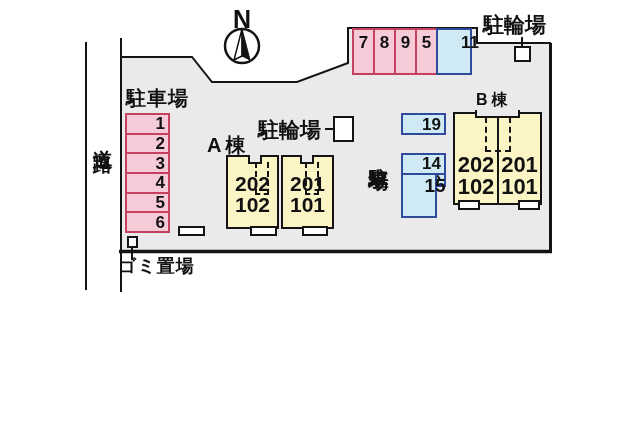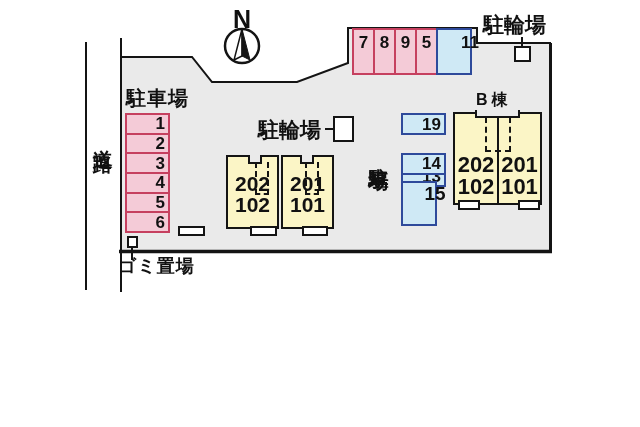--- a/index.html
+++ b/index.html
@@ -84,34 +84,35 @@
   <div class="stall pink v" style="left:352px;top:28px;width:23px;height:47px;">7</div>
   <div class="stall pink v" style="left:373px;top:28px;width:23px;height:47px;">8</div>
   <div class="stall pink v" style="left:394px;top:28px;width:23px;height:47px;">9</div>
   <div class="stall pink v" style="left:415px;top:28px;width:23px;height:47px;">5</div>
   <div class="stall blue v" style="left:436px;top:28px;width:23px;height:47px;">11</div>
 
   <div class="lbl vert" style="left:366px;top:151px;font-size:20px;letter-spacing:2px;">駐車場</div>
   <div class="stall blue h" style="left:401px;top:113px;width:45px;height:22px;">19</div>
   <div class="stall blue h" style="left:401px;top:133px;width:45px;height:22px;margin-top:32px;">13</div>
   <div class="stall blue h" style="left:401px;top:152.5px;width:45px;height:22px;">14</div>
-  <div class="stall blue v" style="left:401px;top:172.5px;width:26px;height:45px;font-size:19px;padding-top:1px;margin-top:8px;">15</div>
+  <div class="stall blue v" style="left:401px;top:172.5px;width:26px;height:45px;font-size:19px;padding-top:1px;">15</div>
 
   <div class="lbl" style="left:258px;top:116px;font-size:21px;">駐輪場</div>
   <div class="icon-line" style="left:325px;top:128px;width:9px;height:2px;"></div>
   <div class="icon-square" style="left:333px;top:116px;width:21px;height:26px;"></div>
 
   <div class="lbl" style="left:483px;top:11px;font-size:21px;">駐輪場</div>
   <div class="icon-line" style="left:521px;top:37px;width:2px;height:10px;"></div>
   <div class="icon-square" style="left:514px;top:46px;width:17px;height:16px;"></div>
 
   <div class="icon-square" style="left:127px;top:236px;width:11px;height:12px;"></div>
   <div class="icon-line" style="left:131px;top:247px;width:2px;height:13px;"></div>
   <div class="lbl" style="left:118px;top:254px;font-size:18px;letter-spacing:1px;">ゴミ置場</div>
 
+  <div class="lbl" style="left:207px;top:132px;font-size:20px;letter-spacing:4px;">A棟</div>
 
   <div class="unit" style="left:226px;top:155px;width:53px;height:74px;">
     <div class="notch" style="left:20px;width:14px;"></div>
     <div class="stair" style="left:27px;top:5px;width:14px;height:33px;"></div>
     <div class="unit-label a">
       <div>202</div>
       <div>102</div>
     </div>
   </div>
   <div class="unit" style="left:281px;top:155px;width:53px;height:74px;">

